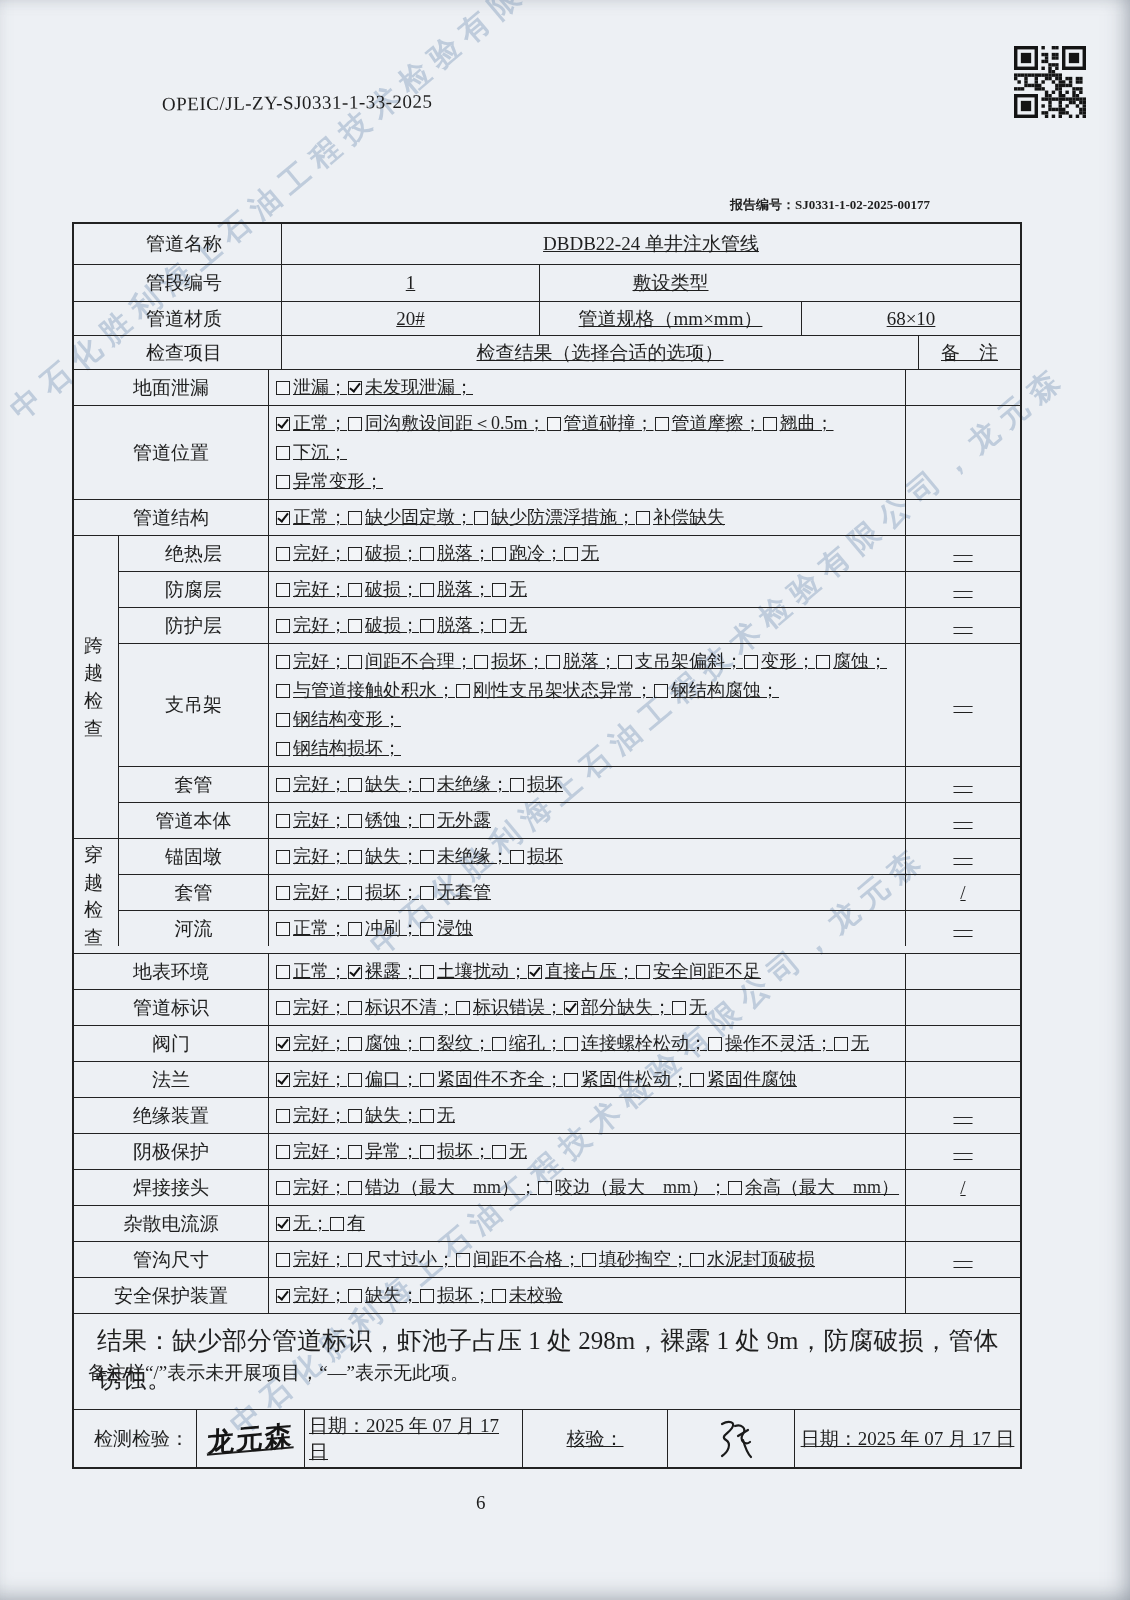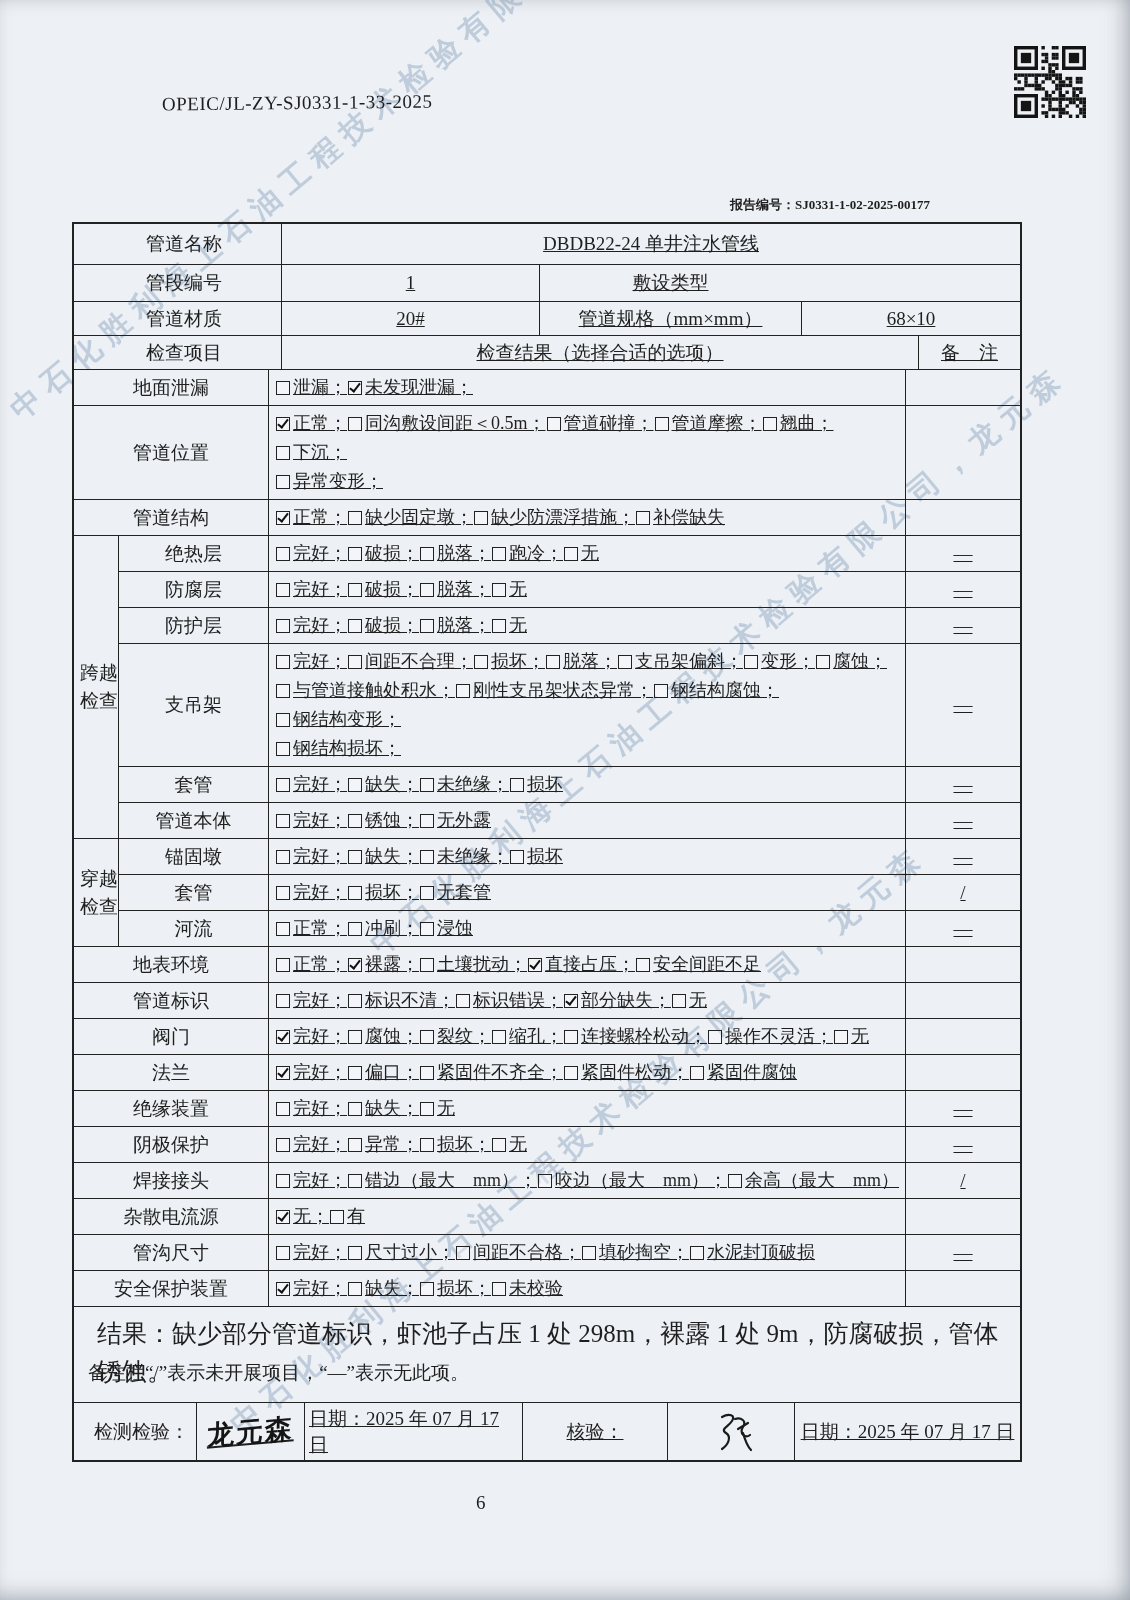--- a/index.html
+++ b/index.html
@@ -31,21 +31,21 @@
   .gitems .crow>.c:first-child{border-left:1.7px solid #222;} .w108{width:108px;} .w109{width:109px;}
   .w127{width:127px;} .w145{width:145px;} .w150{width:150px;} .w194{width:194px;}
   .w218{width:218px;} .w258{width:258px;}
   .w262{width:262px;} .w637{width:637px;}
   .flex1{flex:1; min-width:0;}
   .h40{min-height:40px;} .h36{min-height:36px;} .h33{min-height:33px;}
   .crow{display:flex; align-items:stretch;}
   .tbody>*+*, .gitems>*+*{border-top:1.7px solid #222;}
   .grow{display:flex; align-items:stretch;}
   .gcell{box-sizing:border-box; width:44px; flex:none; display:flex; align-items:center; justify-content:center;
-     font-size:19px; line-height:1.45; text-align:right; padding:2px 0;}
+     font-size:19px; line-height:1.45; text-align:left; padding:2px 10px;}
   .gitems{flex:1; min-width:0; display:flex; flex-direction:column;}
   .ilab{text-align:left;}
   .copt{justify-content:flex-start; flex-wrap:wrap; align-content:center;
      padding:3px 2px 3px 7px; font-size:18px; line-height:29px;}
   .opt{display:inline-flex; align-items:center; margin-right:1px; white-space:nowrap;}
   .cb{width:12px; height:12px; border:1.8px solid #222; margin-right:3px; flex:none; position:relative; background:rgba(255,255,255,.35);}
   .cb.ck::after{content:""; position:absolute; left:3px; top:-1px; width:4px; height:9px;
      border-right:2px solid #111; border-bottom:2px solid #111; transform:rotate(38deg);}
   .brk{width:100%; height:0;}
   .rem{font-size:19px;}

